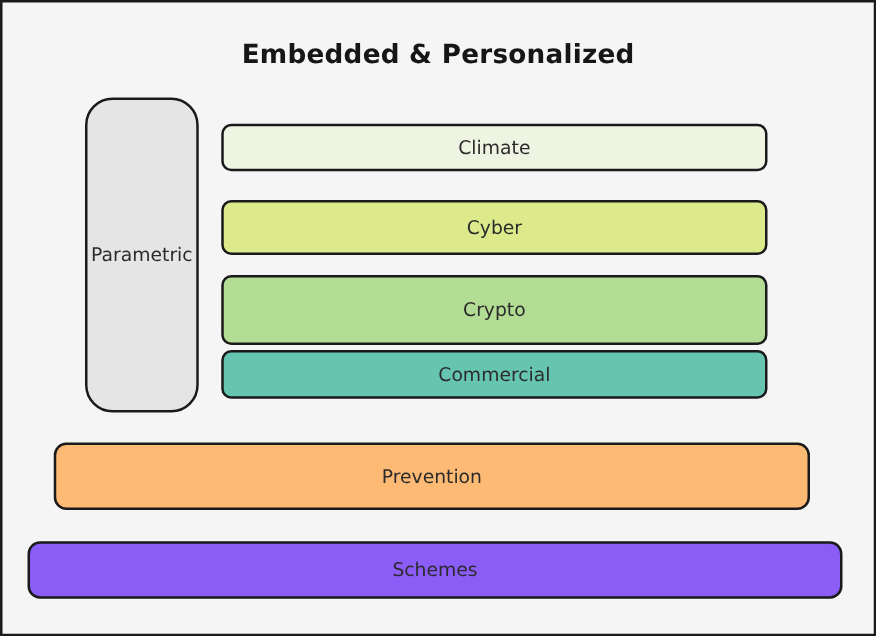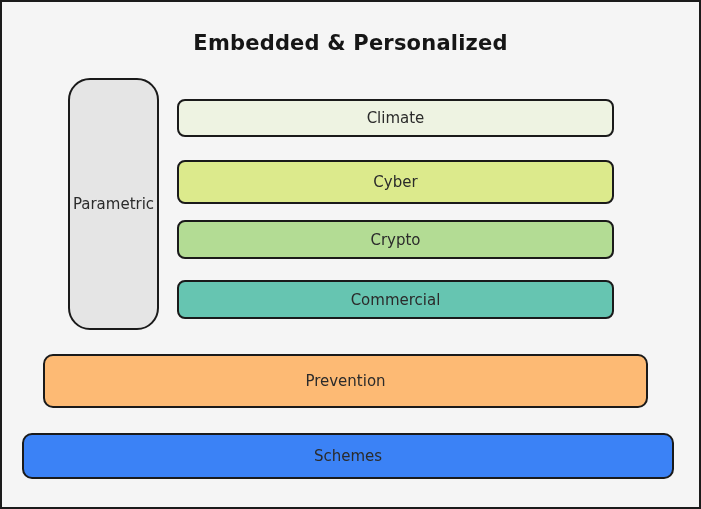--- a/index.html
+++ b/index.html
@@ -45,21 +45,21 @@
     height: 252px;
     border-radius: 22px;
   }
   .bar {
     left: 175px;
     width: 437px;
     border-radius: 8px;
   }
   .bar-climate    { top: 97px;  height: 38px; }
   .bar-cyber      { top: 158px; height: 44px; }
-  .bar-crypto     { top: 218px; height: 39px; align-items: center; }
+  .bar-crypto     { top: 218px; height: 56px; align-items: center; }
   .bar-commercial { top: 278px; height: 39px; justify-content: center; }
   .wide {
     border-radius: 10px;
   }
   .wide-prevention { left: 41px; top: 352px; width: 605px; height: 54px; }
   .wide-schemes    { left: 20px; top: 431px; width: 652px; height: 46px; }
   .label {
     pointer-events: none;
   }
 </style>
@@ -87,17 +87,17 @@
   </div>
 
   <div class="node bar bar-commercial" style="background-color: rgb(102, 197, 177);">
     <span class="label">Commercial</span>
   </div>
 
   <div class="node wide wide-prevention" style="background-color: #fdba74;">
     <span class="label">Prevention</span>
   </div>
 
-  <div class="node wide wide-schemes" style="background-color: #3b82f6;">
+  <div class="node wide wide-schemes" style="background-color: #8b5cf6;">
     <span class="label">Schemes</span>
   </div>
 
 </div>
 
 </body></html>

